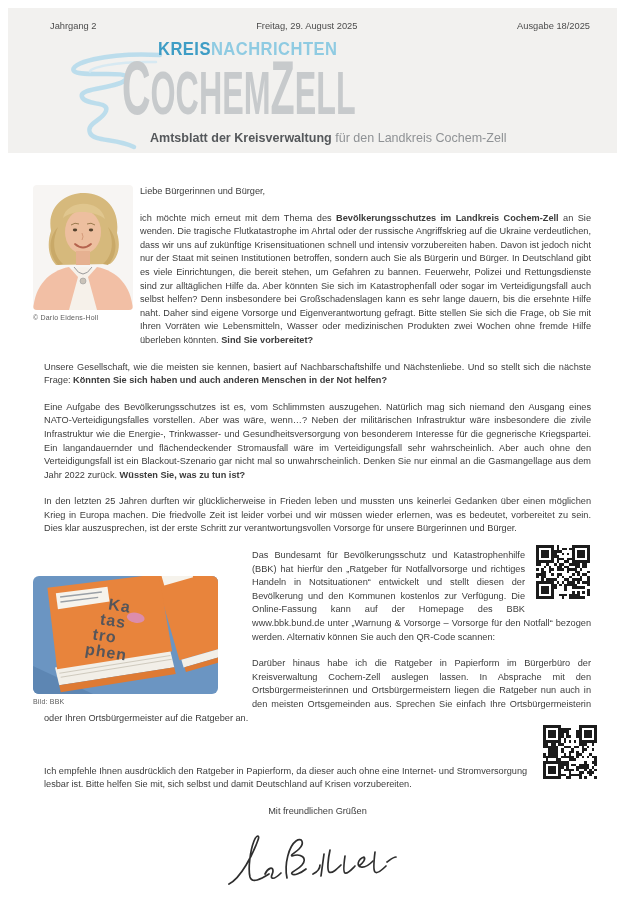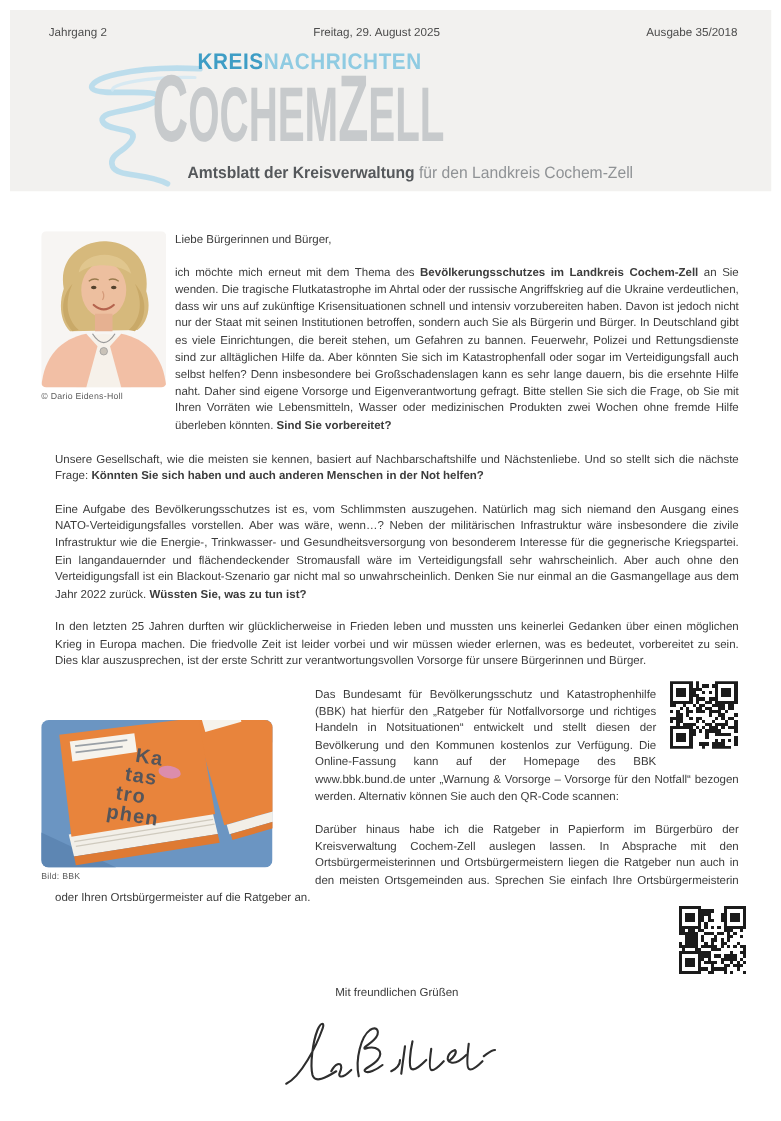--- a/index.html
+++ b/index.html
@@ -1,21 +1,21 @@
 <!DOCTYPE html>
 <html lang="de"><head>
 <meta charset="utf-8">
 <style>
   html,body{margin:0;padding:0;background:#ffffff;}
   .page{position:relative;width:625px;height:897px;background:#ffffff;overflow:hidden;
         font-family:"Liberation Sans","DejaVu Sans",sans-serif;color:#3c3c3c;}
 
   
   .masthead{position:absolute;left:8px;top:8px;width:609px;height:145px;background:#f2f1ef;}
-  .meta{display:flex;justify-content:space-between;padding:13px 27px 0 31px;
+  .meta{display:flex;justify-content:space-between;padding:13px 27px 0 42px;
         font-size:9.3px;color:#4c4c4c;}
   .river{position:absolute;left:52px;top:42px;width:118px;height:104px;}
   .logo-top{position:absolute;left:150px;top:31px;font-weight:700;font-size:18px;
             letter-spacing:.5px;transform:scaleX(.92);transform-origin:left top;white-space:nowrap;}
   .logo-top .kreis{color:#3e9dc5;}
   .logo-top .nach{color:#8fcbe2;}
   .wordmark{position:absolute;left:114px;top:42px;font-weight:700;color:#c7cacc;
             line-height:1;transform:scaleX(.52);transform-origin:left top;white-space:nowrap;}
   .wordmark .big{font-size:76px;}
   .wordmark .smc{font-size:62px;}
@@ -52,21 +52,21 @@
 </style>
 </head>
 <body>
 
 <div class="page">
 
   <header class="masthead">
     <div class="meta">
       <span>Jahrgang 2</span>
       <span>Freitag, 29. August 2025</span>
-      <span>Ausgabe 35/2018</span>
+      <span>Ausgabe 18/2025</span>
     </div>
 
     <svg class="river" viewBox="0 0 118 104" aria-hidden="true">
       <path d="M100,5 C44,2 8,14 14,21 C20,28 72,19 66,29 C60,39 18,37 22,47 C26,56 50,51 46,61 C42,71 26,73 30,83 C34,92 56,88 74,97" fill="none" stroke="#b3d9eb" stroke-width="4.5" stroke-linecap="round" opacity="0.85"></path>
       <path d="M96,12 C56,11 28,18 30,22" fill="none" stroke="#cfe7f3" stroke-width="2.5" stroke-linecap="round" opacity="0.8"></path>
     </svg>
 
     <div class="logo-top">
       <span class="kreis">KREIS</span><span class="nach">NACHRICHTEN</span>
     </div>
@@ -468,20 +468,21 @@
             <rect x="9" y="20" width="1" height="1" fill="#1b1b1b"></rect>
             <rect x="10" y="20" width="1" height="1" fill="#1b1b1b"></rect>
             <rect x="14" y="20" width="1" height="1" fill="#1b1b1b"></rect>
             <rect x="16" y="20" width="1" height="1" fill="#1b1b1b"></rect>
             <rect x="20" y="20" width="1" height="1" fill="#1b1b1b"></rect>
           </svg>
         </div>
       <p>
         <br>
       </p>
+      <p>Ich empfehle Ihnen ausdrücklich den Ratgeber in Papierform, da dieser auch ohne eine Internet- und Stromversorgung lesbar ist. Bitte helfen Sie mit, sich selbst und damit Deutschland auf Krisen vorzubereiten.</p>
       <div class="clear"></div>
     </div>
 
     <p class="closing">Mit freundlichen Grüßen</p>
 
     <div class="sig-wrap">
       <svg viewBox="0 0 190 58" aria-hidden="true">
         <g fill="none" stroke="#2e2e2e" stroke-width="1.7" stroke-linecap="round" stroke-linejoin="round">
           <path d="M12,52 C24,46 36,22 41,8 C43,3 40,2 37,9 C33,19 31,37 33,45 C35,52 44,47 52,42"></path>
           <path d="M48,42 c3,-6 8,-8 8,-3 c0,3 -3,6 -1,7 c2,1 6,-2 9,-5"></path>

